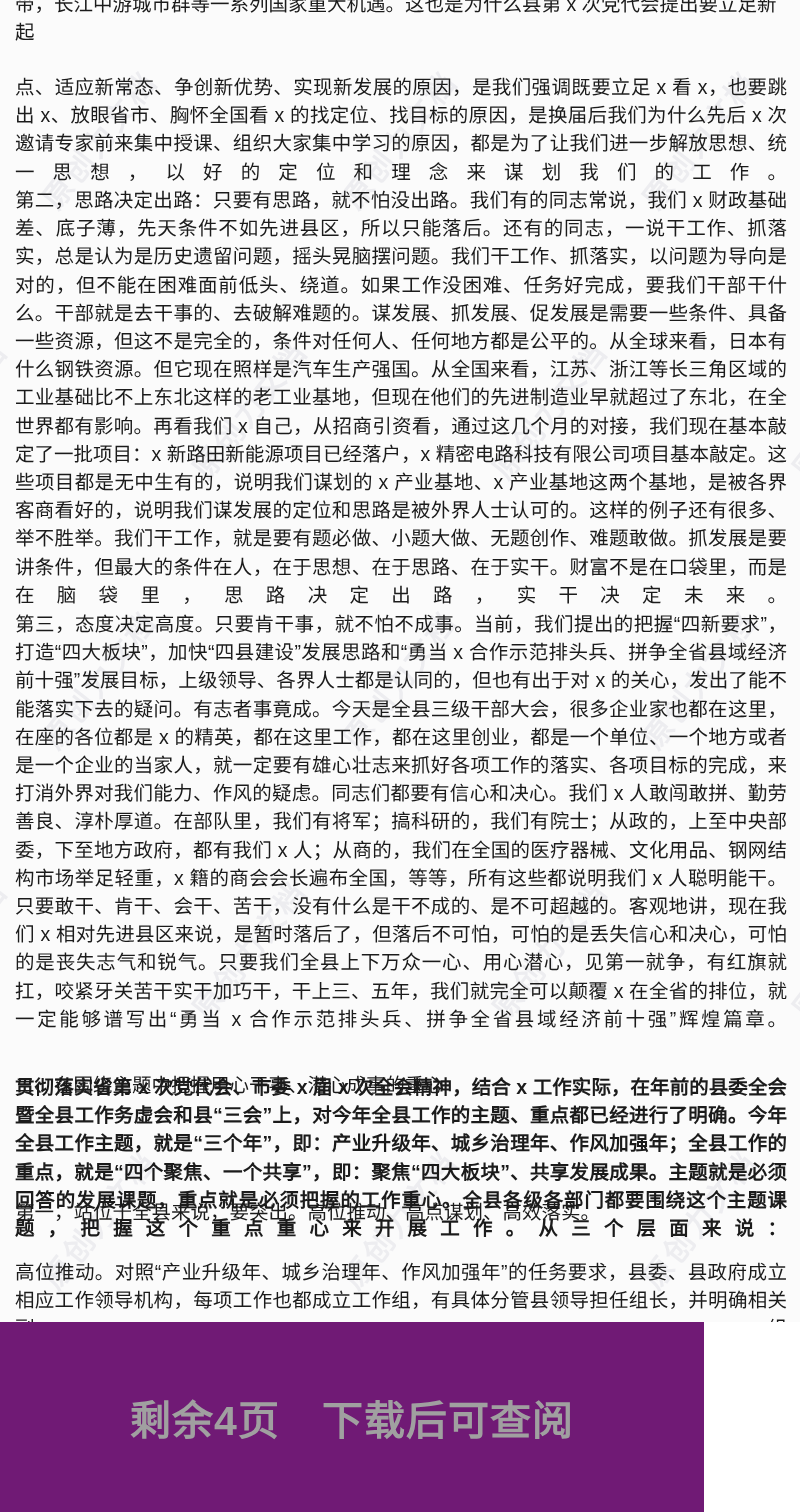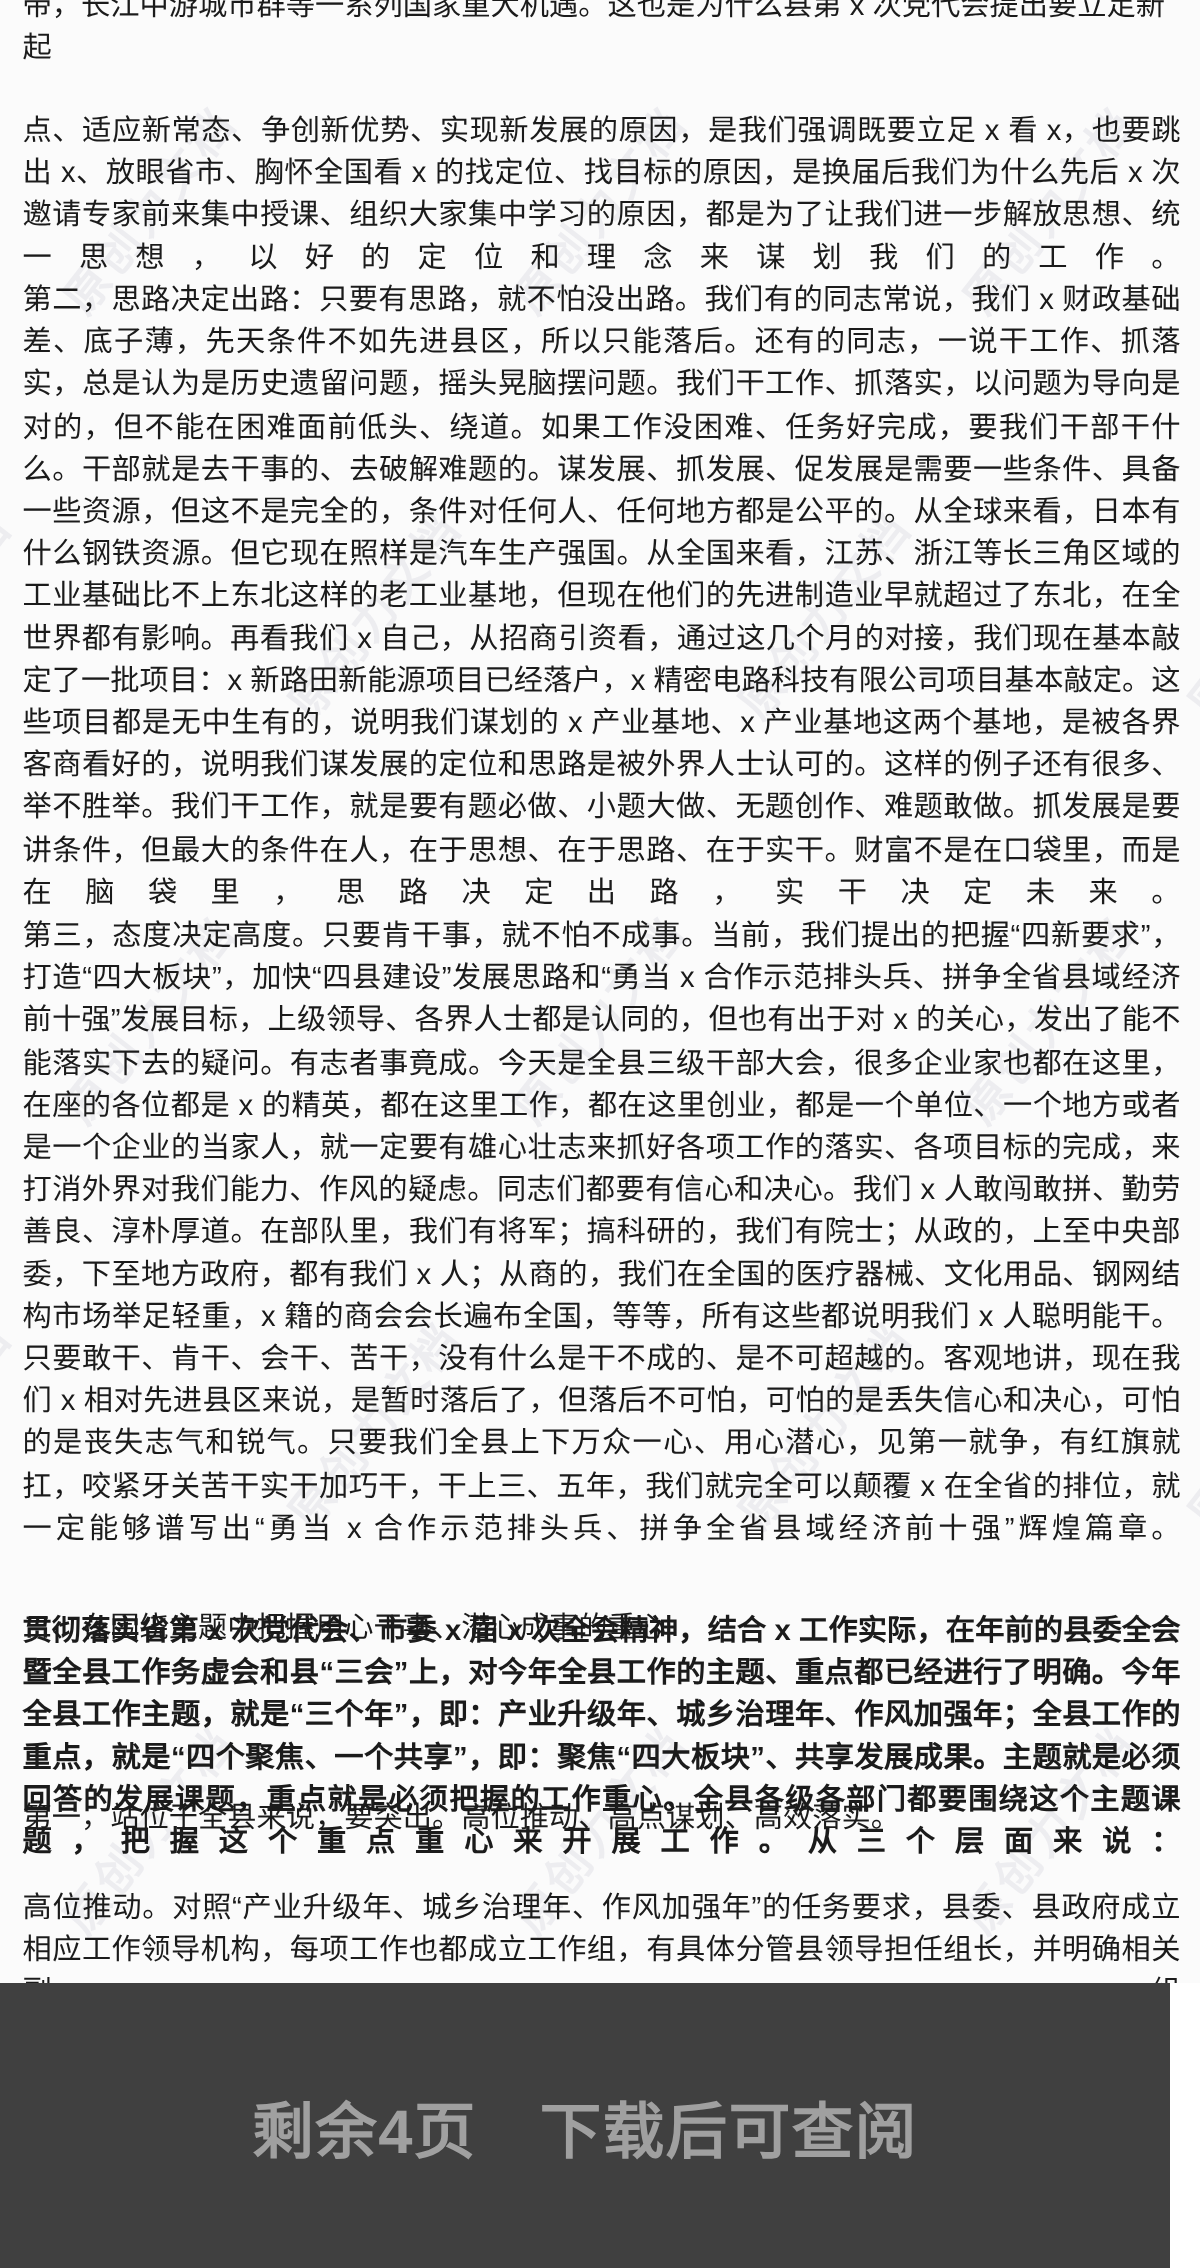--- a/index.html
+++ b/index.html
@@ -88,23 +88,23 @@
   .clip-top {
     
     top: -9px;
   }
 
   
   #footer-banner {
     position: absolute;
     left: 0;
     top: 1322px;
-    width: 780px;
+    width: 704px;
     height: 190px;
-    background: #404040;
+    background: #701a75;
     z-index: 3;
     display: flex;
     align-items: center;
     justify-content: center;
   }
   #footer-text {
     font-size: 41px;
     font-weight: 700;
     color: #a0a0a0;
     letter-spacing: 1px;

